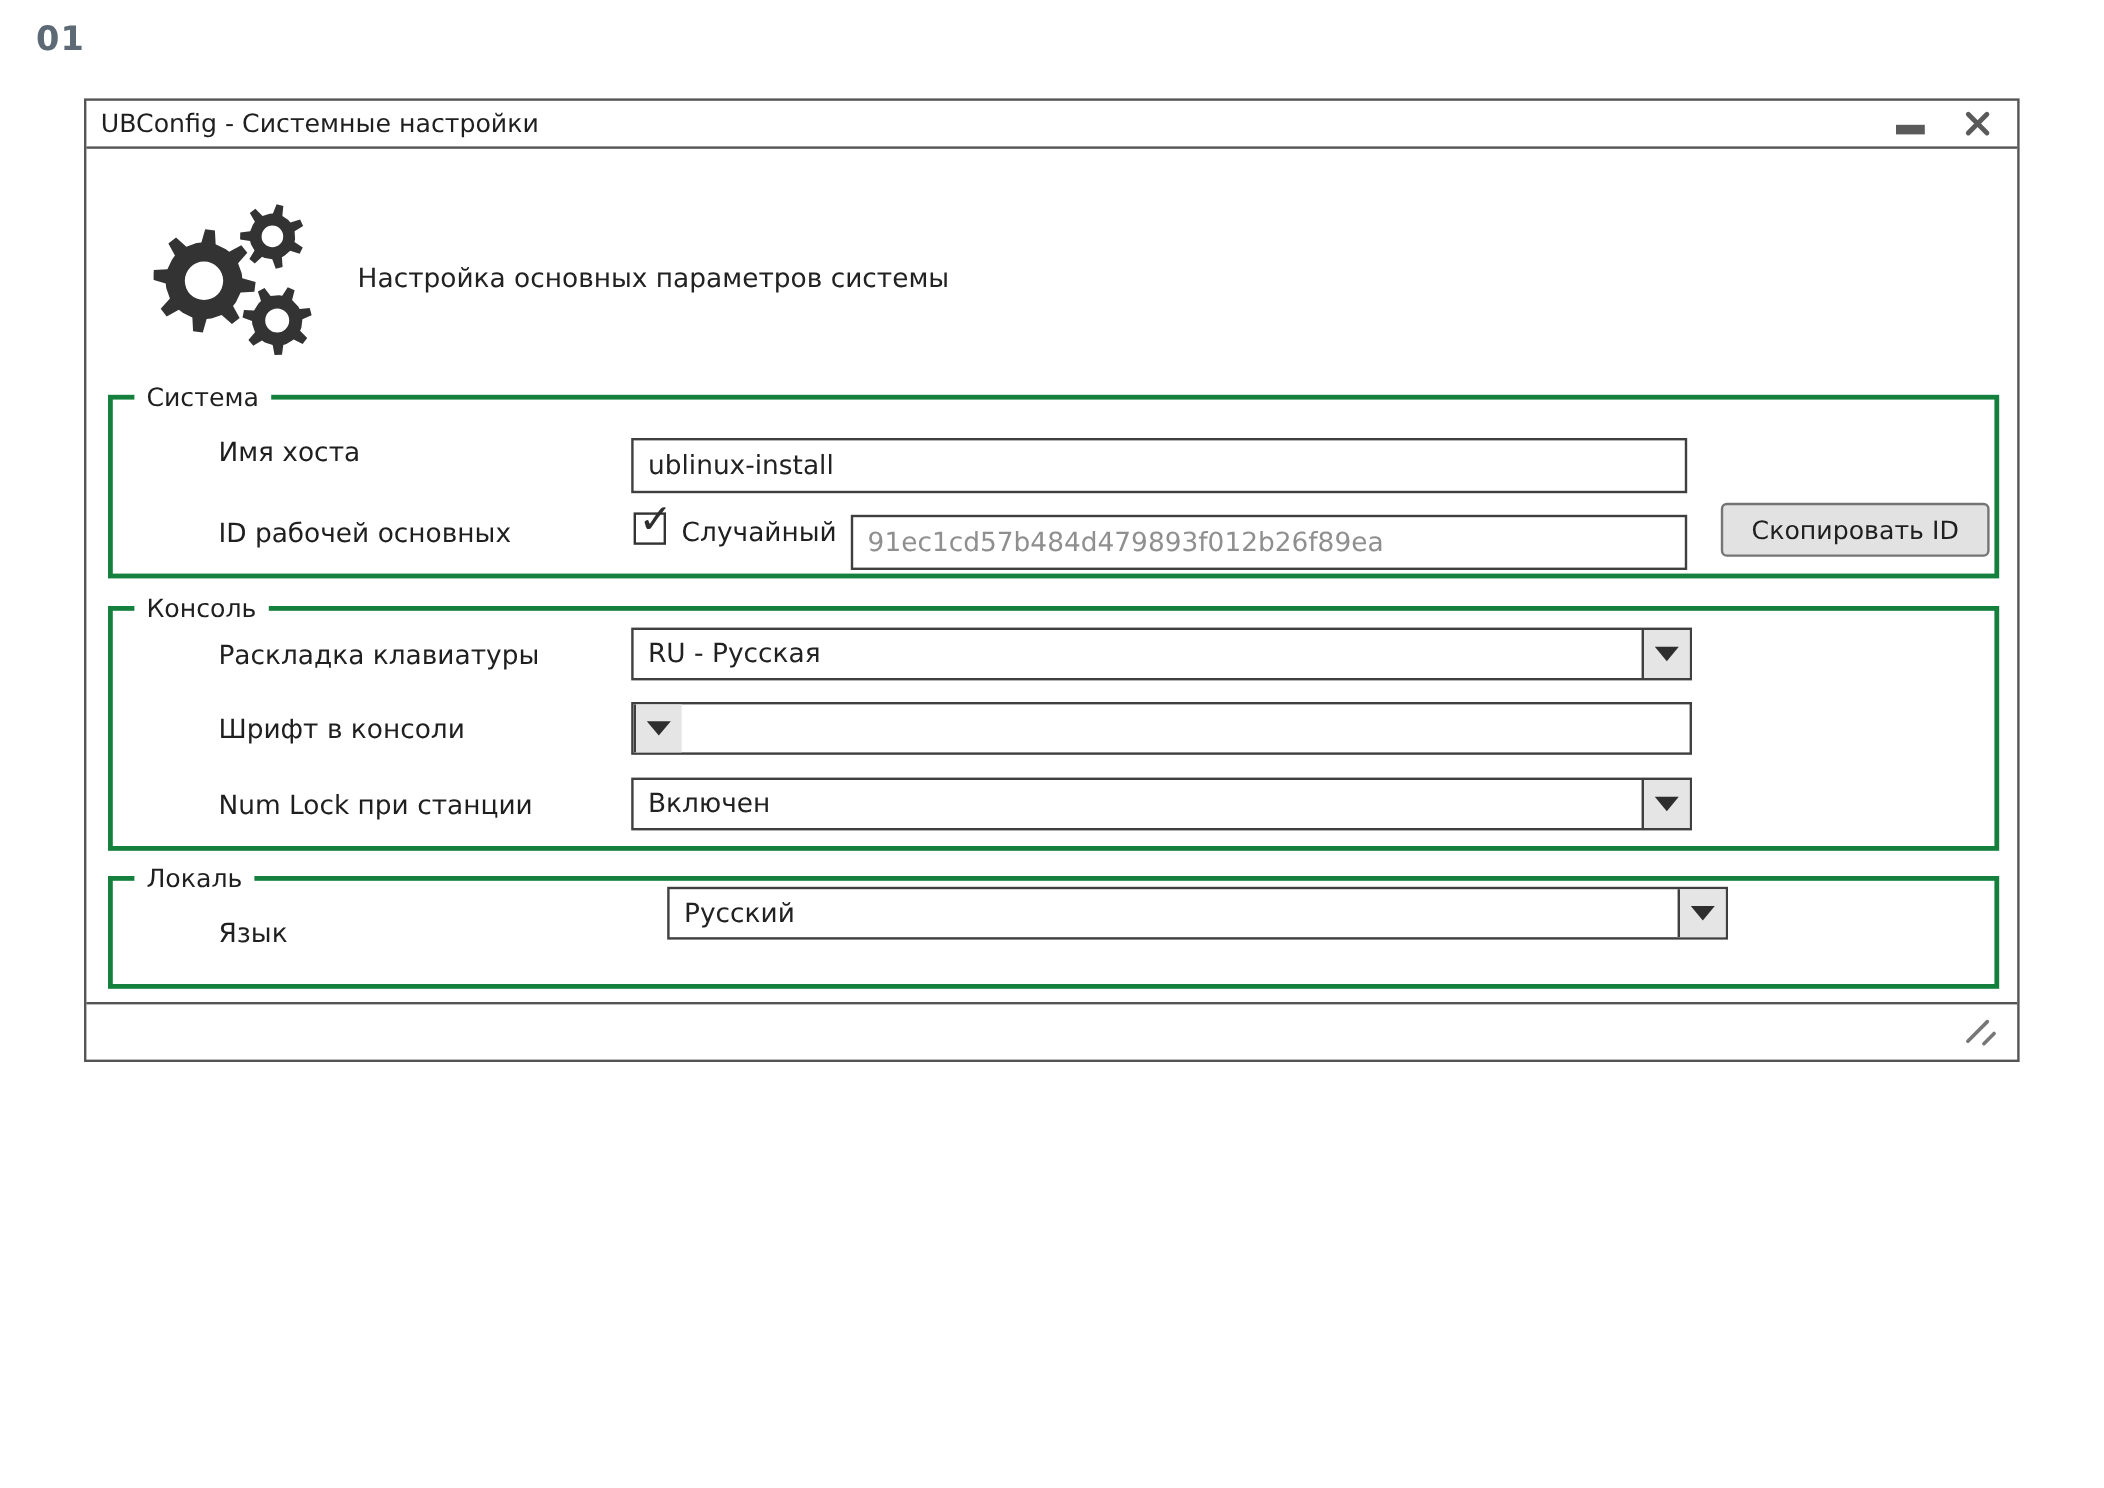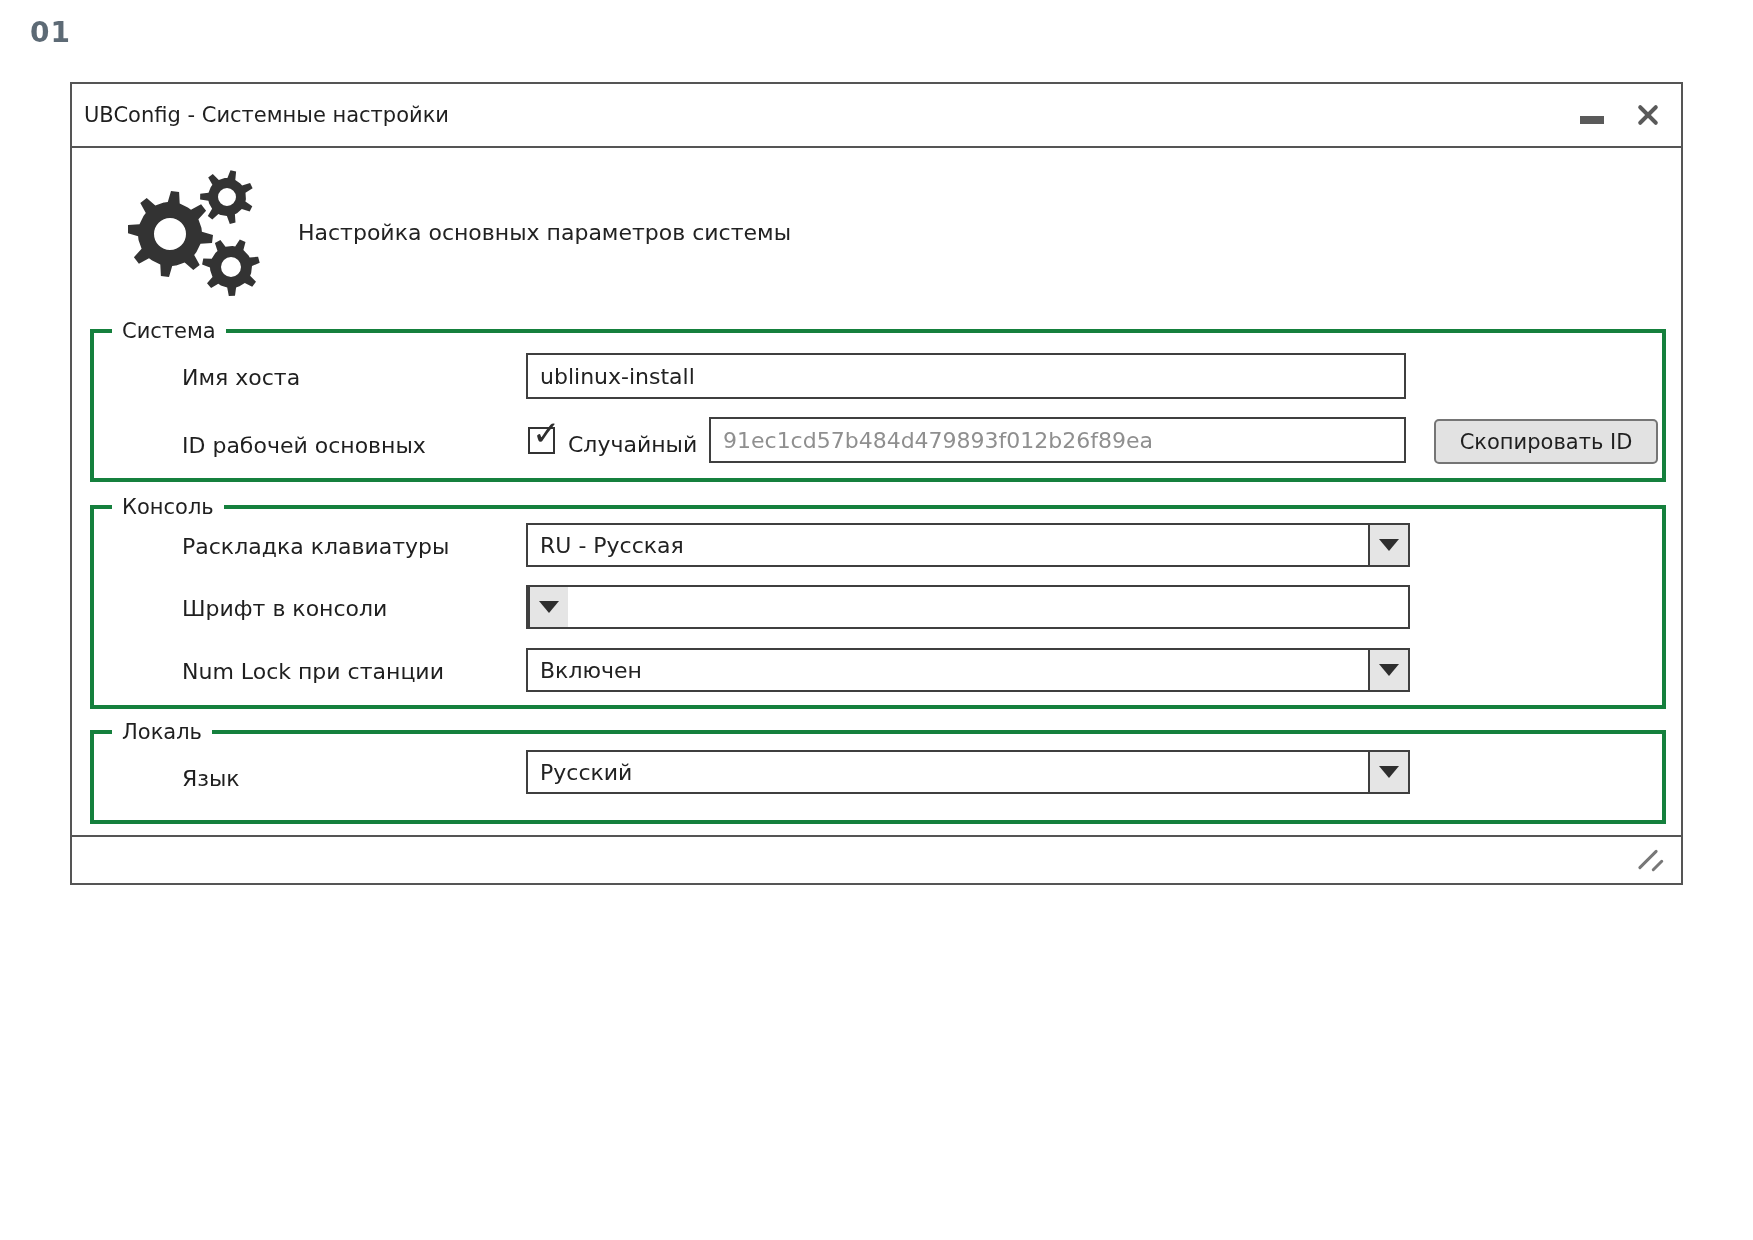--- a/index.html
+++ b/index.html
@@ -5,21 +5,21 @@
   * { margin:0; padding:0; box-sizing:border-box; }
   html,body { width:1753px; height:1240px; background:#ffffff; overflow:hidden;
               font-family:"DejaVu Sans", sans-serif; color:#222; }
 
   .page-label { position:absolute; left:30px; top:16px; font-size:28px; font-weight:bold;
                 color:#5d6a75; letter-spacing:1px; }
 
   .window { position:absolute; left:70px; top:82px; width:1613px; height:803px;
             border:2px solid #555; background:#fff; }
 
-  .titlebar { position:absolute; left:0; top:0; right:0; height:64px;
+  .titlebar { position:absolute; left:0; top:0; right:0; height:40px;
               border-bottom:2px solid #555; display:flex; align-items:center; padding:0 16px 0 12px; }
   .titlebar .title { font-size:21px; color:#1f1f1f; flex:1; }
   .win-btn { display:flex; align-items:center; justify-content:center; width:34px; height:34px; cursor:default; }
   .min-glyph { width:24px; height:8px; background:#5a5a5a; margin-top:10px; }
   .close-glyph { position:relative; width:24px; height:24px; }
   .close-glyph::before, .close-glyph::after { content:""; position:absolute; left:-1px; top:10px;
       width:26px; height:4px; background:#5a5a5a; border-radius:2px; }
   .close-glyph::before { transform:rotate(45deg); }
   .close-glyph::after  { transform:rotate(-45deg); }
   .win-btn.minimize { margin-right:22px; }
@@ -31,21 +31,21 @@
   .groupbox .legend { position:absolute; top:-14px; left:18px; background:#fff;
                       padding:0 10px; font-size:21px; color:#1f1f1f; }
   .gb-system  { top:245px; height:153px; }
   .gb-console { top:421px; height:204px; }
   .gb-locale  { top:646px; height:94px;  }
 
   .fld-label { position:absolute; left:47px; font-size:22px; color:#1f1f1f; white-space:nowrap;margin-left:41px; }
 
   .text-input { position:absolute; left:432px; width:880px; height:46px;
                 border:2px solid #3f3f3f; background:#fff; font-family:"DejaVu Sans",sans-serif;
-                font-size:22px; color:#222; padding:0 12px; outline:none; }
+                font-size:22px; color:#222; padding:0 12px; outline:none;margin-top:12px; }
   .text-input.id-value { left:615px; width:697px; color:#8f8f8f; }
 
   .checkbox { position:absolute; left:434px; top:94px; width:27px; height:27px;
               border:2px solid #333; background:#fff; }
   .checkbox .check { position:absolute; left:2px; top:-13px; font-size:34px; line-height:34px;
                      color:#2e2e2e; font-weight:bold; }
   .cb-label { position:absolute; left:474px; top:99px; font-size:22px; color:#1f1f1f; }
 
   .push-button { position:absolute; left:1340px; top:86px; width:224px; height:45px;
                  background:#e2e2e2; border:2px solid #757575; border-radius:5px;
@@ -127,21 +127,21 @@
       <div class="dd-btn">
         <span class="dd-arrow"></span>
       </div>
     </div>
   </div>
 
   <div class="groupbox gb-locale">
     <span class="legend">Локаль</span>
 
     <div class="fld-label" style="top:32px;">Язык</div>
-    <div class="dropdown" style="top:16px;">
+    <div class="dropdown" style="top:5px;margin-left:30px;">
       <div class="dd-value">Русский</div>
       <div class="dd-btn">
         <span class="dd-arrow"></span>
       </div>
     </div>
   </div>
 
   <div class="statusbar">
     <div class="grip">
       <i class="g1"></i>

